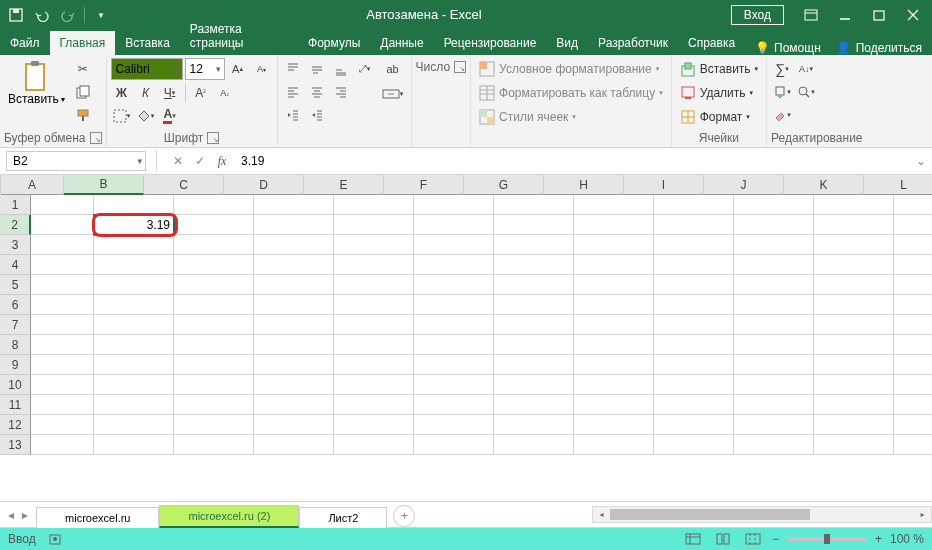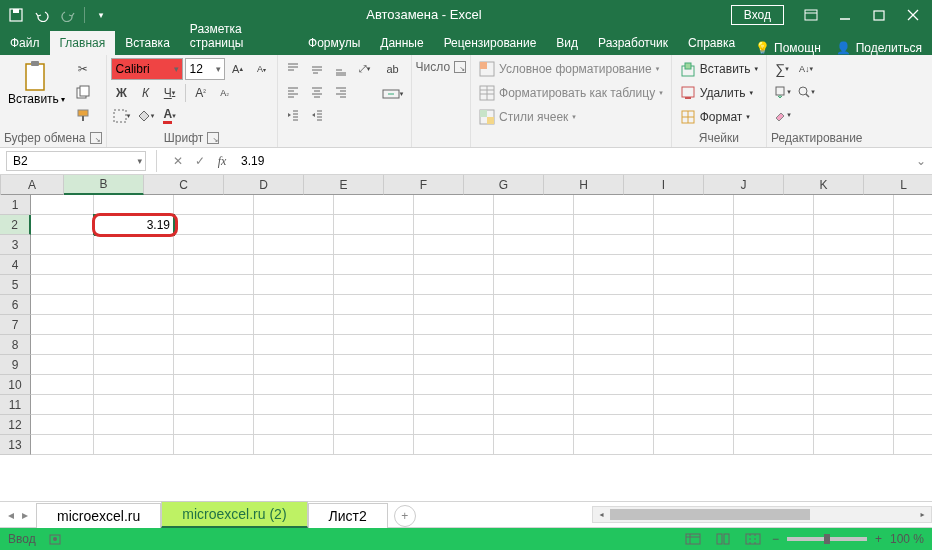--- a/index.html
+++ b/index.html
@@ -29,21 +29,21 @@
 .rgroup-label { text-align: center; font-size: 11px; color: #666; padding: 2px 0; display: flex; justify-content: center; align-items: center; gap: 4px; }
 .dlauncher { width: 12px; height: 12px; border: 1px solid #888; position: relative; cursor: pointer; }
 .dlauncher::after { content: '↘'; font-size: 7px; position: absolute; bottom: -1px; right: 0; color: #666; }
 
 .big-btn { display: flex; flex-direction: column; align-items: center; padding: 2px 4px; cursor: pointer; }
 .big-icon { width: 32px; height: 32px; display: flex; align-items: center; justify-content: center; }
 .col { display: flex; flex-direction: column; gap: 2px; }
 .sm-btn { width: 22px; height: 21px; display: flex; align-items: center; justify-content: center; cursor: pointer; color: #444; }
 .row { display: flex; align-items: center; gap: 2px; }
 
-.font-sel { width: 72px; height: 22px; border: 1px solid #ababab; background: #ef4444; padding: 0 16px 0 4px; display: flex; align-items: center; position: relative; cursor: pointer; }
+.font-sel { width: 72px; height: 22px; border: 1px solid #ababab; background: #4d7c0f; padding: 0 16px 0 4px; display: flex; align-items: center; position: relative; cursor: pointer; }
 .font-sel::after { content: '▾'; position: absolute; right: 3px; color: #666; font-size: 9px; }
 .size-sel { width: 40px; height: 22px; border: 1px solid #ababab; background: #fff; padding: 0 14px 0 4px; display: flex; align-items: center; position: relative; cursor: pointer; }
 .size-sel::after { content: '▾'; position: absolute; right: 3px; color: #666; font-size: 9px; }
 
 .num-sel { width: 74px; height: 22px; border: 1px solid #ababab; background: #fff; padding: 0 14px 0 4px; color: #888; display: flex; align-items: center; font-size: 11px; position: relative; cursor: pointer; overflow: hidden; }
 .num-sel::after { content: '▾'; position: absolute; right: 3px; color: #666; font-size: 9px; background: #fff; padding-left: 2px; }
 
 .style-btn { display: flex; align-items: center; gap: 4px; padding: 1px 4px; color: #888; cursor: pointer; font-size: 12px; height: 22px; }
 .cell-btn { display: flex; align-items: center; gap: 4px; padding: 1px 4px; cursor: pointer; font-size: 12px; height: 22px; color: #333; }
 
@@ -71,30 +71,30 @@
 .grid-row { display: flex; height: 20px; }
 .cell { border-right: 1px solid #d4d4d4; border-bottom: 1px solid #d4d4d4; padding: 0 3px; display: flex; align-items: center; justify-content: flex-end; }
 .sel-border { position: absolute; border: 3px solid #d92b2b; border-radius: 8px; pointer-events: none; }
 .active-cell { outline: 2px solid #217346; outline-offset: -1px; }
 
 
 .sheetbar { height: 26px; border-top: 1px solid #d4d4d4; display: flex; align-items: center; background: #fff; }
 .sheet-nav { display: flex; padding: 0 8px; color: #888; gap: 8px; }
 .sheet-nav span { cursor: pointer; }
 .sheet-tabs { display: flex; align-items: flex-end; height: 100%; }
-.sheet-tab { padding: 4px 20px; border: 1px solid #ccc; border-bottom: none; background: #fff; cursor: pointer; font-size: 14px; position: relative; top: 1px; }
+.sheet-tab { padding: 4px 28px; border: 1px solid #ccc; border-bottom: none; background: #fff; cursor: pointer; font-size: 11px; position: relative; top: 1px; }
 .sheet-tab.active { background: #bef264; border-bottom: 2px solid #217346; color: #217346; font-weight: normal; }
 .new-sheet { width: 22px; height: 22px; border: 1px solid #ccc; border-radius: 50%; display: flex; align-items: center; justify-content: center; margin-left: 6px; cursor: pointer; color: #888; }
 .hscroll { margin-left: auto; width: 340px; height: 17px; background: #f1f1f1; display: flex; border: 1px solid #dbdbdb; }
 .hsc-btn { width: 17px; display: flex; align-items: center; justify-content: center; font-size: 8px; color: #666; cursor: pointer; }
 .hsc-track { flex: 1; position: relative; }
 .hsc-thumb { position: absolute; left: 0; top: 2px; bottom: 2px; width: 200px; background: #c1c1c1; }
 
 
-.statusbar { height: 23px; background: #22c55e; border-top: 1px solid #d4d4d4; display: flex; align-items: center; padding: 0 8px; font-size: 11px; color: #555; }
+.statusbar { height: 23px; background: #5eead4; border-top: 1px solid #d4d4d4; display: flex; align-items: center; padding: 0 8px; font-size: 11px; color: #555; }
 .status-right { margin-left: auto; display: flex; align-items: center; gap: 8px; }
 .view-btn { width: 22px; height: 18px; display: flex; align-items: center; justify-content: center; cursor: pointer; }
 .zoom-slider { width: 80px; height: 4px; background: #c4c4c4; position: relative; }
 .zoom-thumb { position: absolute; left: 50%; top: -3px; width: 6px; height: 10px; background: #666; transform: translateX(-50%); }
 
 svg { display: block; }
 </style>
 </head>
 <body>
 

